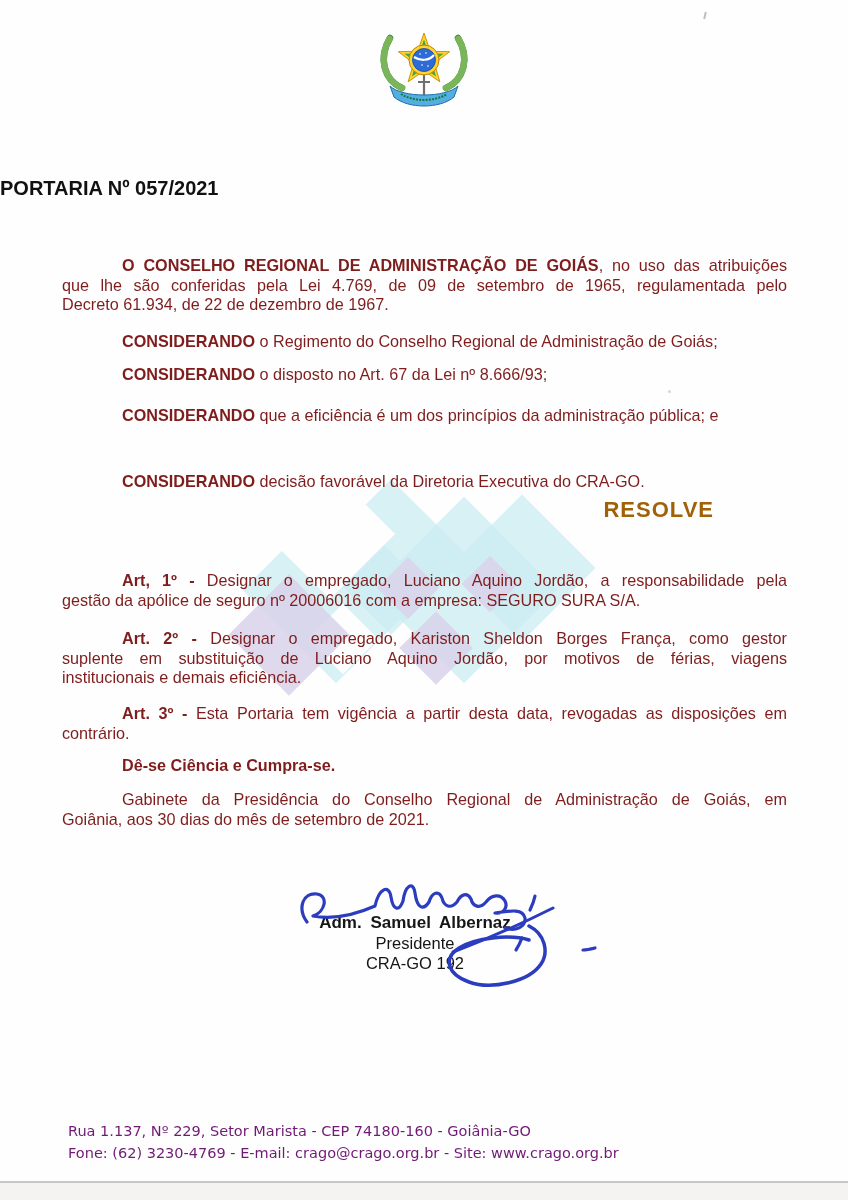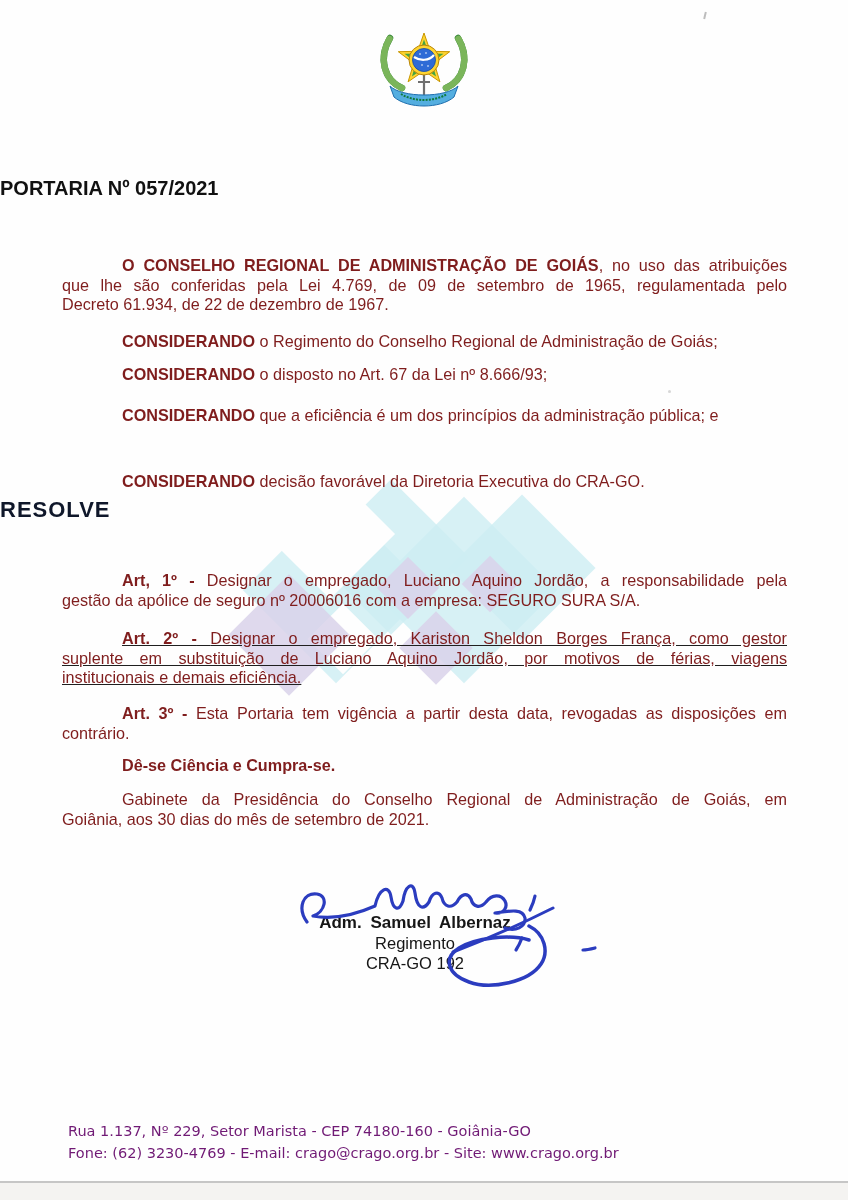--- a/index.html
+++ b/index.html
@@ -19,22 +19,22 @@
   .abs{position:absolute; z-index:2;}
   .body-par{left:62px; width:725px;}
   .line{font-size:16.2px; line-height:19.5px; color:#7f1d1d; overflow:hidden;}
   .j{text-align:justify; text-align-last:justify;}
   .ind{padding-left:60px;}
   .b{font-weight:bold;}
   #org-name{left:0; width:848px; top:111px; text-align:center;
     font-size:18px; font-weight:bold; letter-spacing:-0.3px; color:#6b6b6b;}
   #doc-title{left:0; width:848px; top:177px; text-align:left;
     font-size:20px; font-weight:bold; color:#111;}
-  #resolve-heading{left:0; width:714px; top:497px; text-align:left;
-    font-size:22px; font-weight:bold; letter-spacing:1px; color:#0f172a;}
+  #resolve-heading{left:0; width:714px; top:497px; text-align:right;
+    font-size:22px; font-weight:bold; letter-spacing:1px; color:#a16207;}
   #closing-line{left:62px; width:725px; top:756px; font-weight:bold;}
   
   #sig-text{left:250px; width:330px; top:912px; text-align:center; z-index:2;}
   #sig-name{font-size:17px; font-weight:bold; word-spacing:4px; line-height:21px; color:#161616;}
   #sig-role,#sig-reg{font-size:16.5px; line-height:20px; color:#161616;}
   #sig-svg{position:absolute; left:285px; top:864px; width:320px; height:140px; z-index:3;}
   
   #footer{left:68px; top:1120px; width:720px; z-index:2;
     font-family:"DejaVu Sans", sans-serif; font-size:14.5px; line-height:22px; color:#701a75;}
   #bottom-edge{position:absolute; left:0; top:1181px; width:848px; height:2px; background:#c6c6c6; z-index:1;}
@@ -114,21 +114,21 @@
   <div id="resolve-heading" class="abs">RESOLVE</div>
 
   <div class="abs body-par" style="top:571px;">
     <div class="line j ind">
       <span class="b">Art, 1º -</span>
       <span>Designar o empregado, Luciano Aquino Jordão, a responsabilidade pela</span>
     </div>
     <div class="line">gestão da apólice de seguro nº 20006016 com a empresa: SEGURO SURA S/A.</div>
   </div>
 
-  <div class="abs body-par" style="top:629px;text-decoration:underline;">
+  <div class="abs body-par" style="top:629px;">
     <div class="line j ind">
       <span class="b">Art. 2º -</span>
       <span>Designar o empregado, Kariston Sheldon Borges França, como gestor</span>
     </div>
     <div class="line j">suplente em substituição de Luciano Aquino Jordão, por motivos de férias, viagens</div>
     <div class="line">institucionais e demais eficiência.</div>
   </div>
 
   <div class="abs body-par" style="top:704px;">
     <div class="line j ind">
@@ -157,21 +157,21 @@
         <path d="M 244,62 C 260,70 264,88 256,100 C 244,118 206,126 184,118
                  C 162,110 158,94 174,84 C 190,74 224,70 244,76" stroke-width="3.5"></path>
         <path d="M 250,32 C 249,37 247,42 245,46"></path>
         <path d="M 237,74 C 235,79 233,83 231,86"></path>
         <path d="M 310,84 C 306,85 302,86 298,86"></path>
       </g>
     </svg>
   </div>
   <div id="sig-text" class="abs">
     <div id="sig-name">Adm. Samuel Albernaz</div>
-    <div id="sig-role">Regimento</div>
+    <div id="sig-role">Presidente</div>
     <div id="sig-reg">CRA-GO 192</div>
   </div>
 
   <div id="footer" class="abs">
     <div>Rua 1.137, Nº 229, Setor Marista - CEP 74180-160 - Goiânia-GO</div>
     <div>Fone: (62) 3230-4769 - E-mail: crago@crago.org.br - Site: www.crago.org.br</div>
   </div>
 
   <div id="bottom-edge"></div>
   <div id="below-edge"></div>

